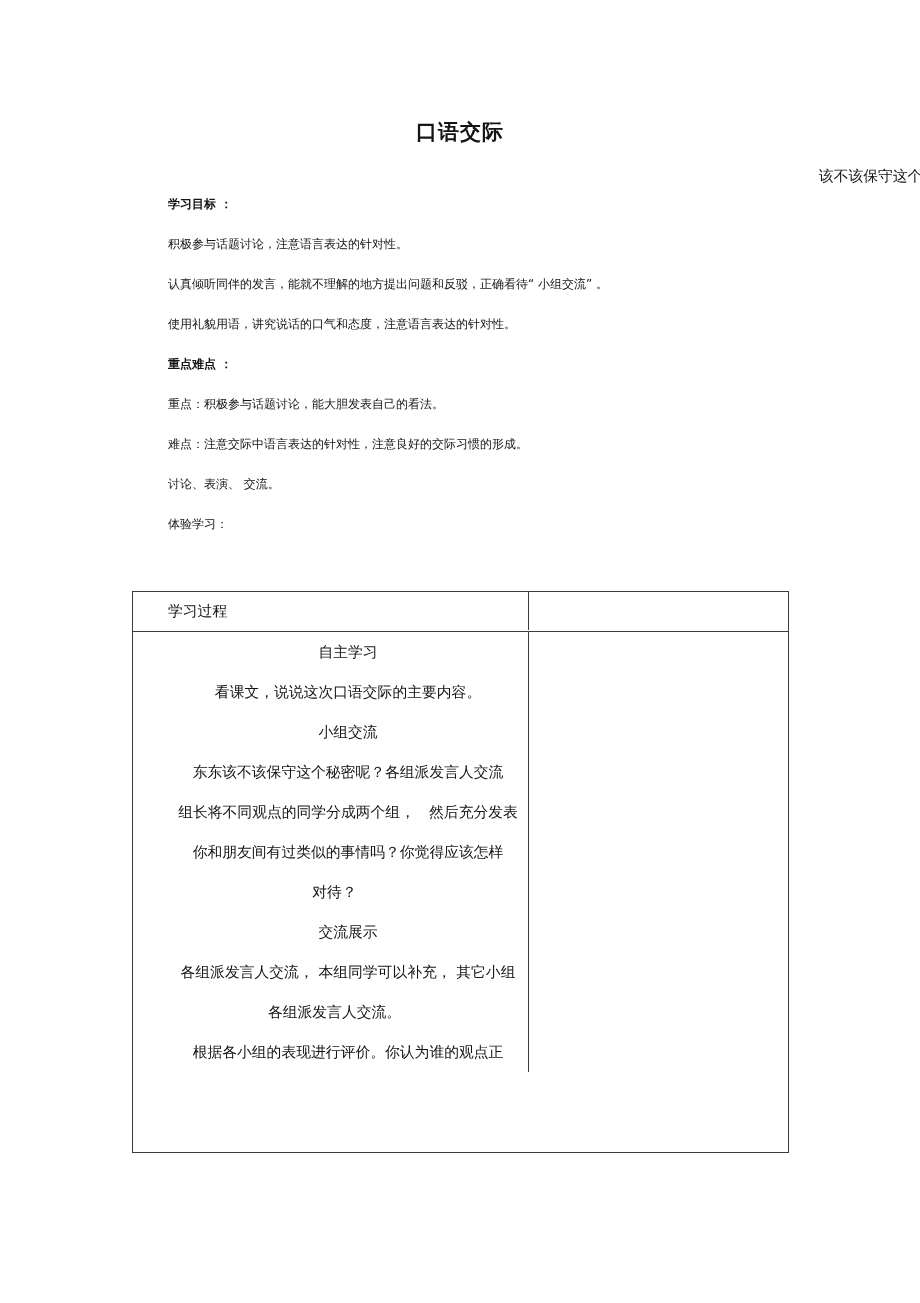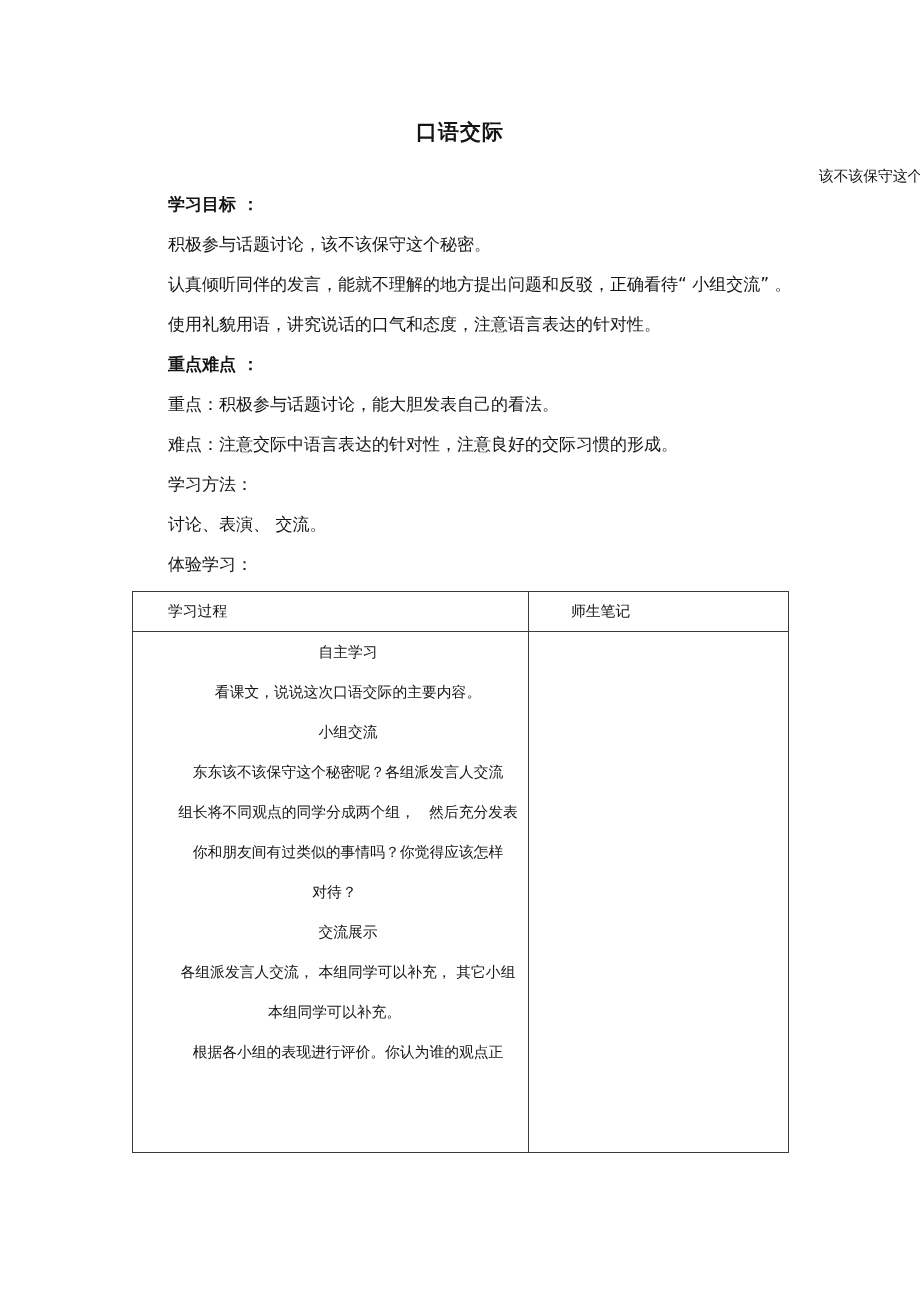--- a/index.html
+++ b/index.html
@@ -17,32 +17,32 @@
     font-size:21px; font-weight:bold; letter-spacing:1px;
   }
   .doc-subtitle {
     position:absolute; top:156px; left:0; width:920px; height:40px;
     line-height:40px; text-align:right;
     font-size:14.8px;
     margin-left:32px;
   }
   .doc-body {
     position:absolute; top:184px; left:168px; width:620px;
-    font-size:17px;
+    font-size:12px;
   }
   .doc-line { line-height:40px; white-space:pre; }
   .doc-line.bold { font-weight:bold; }
 
   .doc-table {
     position:absolute; top:591px; left:132px; width:657px;
     border:1px solid #3c3c3c;
     box-sizing:border-box;
     font-size:14.8px;
   }
-  .t-row { display:flex; }
+  .t-row { display:flex;flex-direction:column; }
   .t-head { height:39px; border-bottom:1px solid #3c3c3c; }
   .t-cell-left {
     width:396px; box-sizing:border-box;
     border-right:1px solid #3c3c3c;
     padding-left:8px; overflow:hidden;
   }
   .t-cell-right {
     flex:1; padding-left:4px; overflow:hidden;
   }
   .t-head .t-cell-left,
@@ -57,46 +57,45 @@
 </head>
 <body>
 
 <div class="page">
 
   <div class="doc-title">口语交际</div>
   <div class="doc-subtitle">该不该保守这个秘密</div>
 
   <div class="doc-body">
     <div class="doc-line bold">学习目标 ：</div>
-    <div class="doc-line">积极参与话题讨论，该不该保守这个秘密。</div>
+    <div class="doc-line">积极参与话题讨论，注意语言表达的针对性。</div>
     <div class="doc-line">认真倾听同伴的发言，能就不理解的地方提出问题和反驳，正确看待“ 小组交流” 。</div>
     <div class="doc-line">使用礼貌用语，讲究说话的口气和态度，注意语言表达的针对性。</div>
     <div class="doc-line bold">重点难点 ：</div>
     <div class="doc-line">重点：积极参与话题讨论，能大胆发表自己的看法。</div>
     <div class="doc-line">难点：注意交际中语言表达的针对性，注意良好的交际习惯的形成。</div>
-    <div class="doc-line">学习方法：</div>
     <div class="doc-line">讨论、表演、 交流。</div>
     <div class="doc-line">体验学习：</div>
   </div>
 
   <div class="doc-table">
     <div class="t-row t-head">
       <div class="t-cell-left">学习过程</div>
       <div class="t-cell-right">师生笔记</div>
     </div>
     <div class="t-row t-body">
       <div class="t-cell-left">
         <div class="cell-line ind">自主学习</div>
         <div class="cell-line ind">看课文，说说这次口语交际的主要内容。</div>
         <div class="cell-line ind">小组交流</div>
         <div class="cell-line ind">东东该不该保守这个秘密呢？各组派发言人交流</div>
         <div class="cell-line ind">组长将不同观点的同学分成两个组，   然后充分发表</div>
         <div class="cell-line ind">你和朋友间有过类似的事情吗？你觉得应该怎样</div>
         <div class="cell-line">对待？</div>
         <div class="cell-line ind">交流展示</div>
         <div class="cell-line ind">各组派发言人交流， 本组同学可以补充， 其它小组</div>
-        <div class="cell-line">本组同学可以补充。</div>
+        <div class="cell-line">各组派发言人交流。</div>
         <div class="cell-line ind">根据各小组的表现进行评价。你认为谁的观点正</div>
       </div>
     </div>
   </div>
 
 </div>
 
 </body></html>

